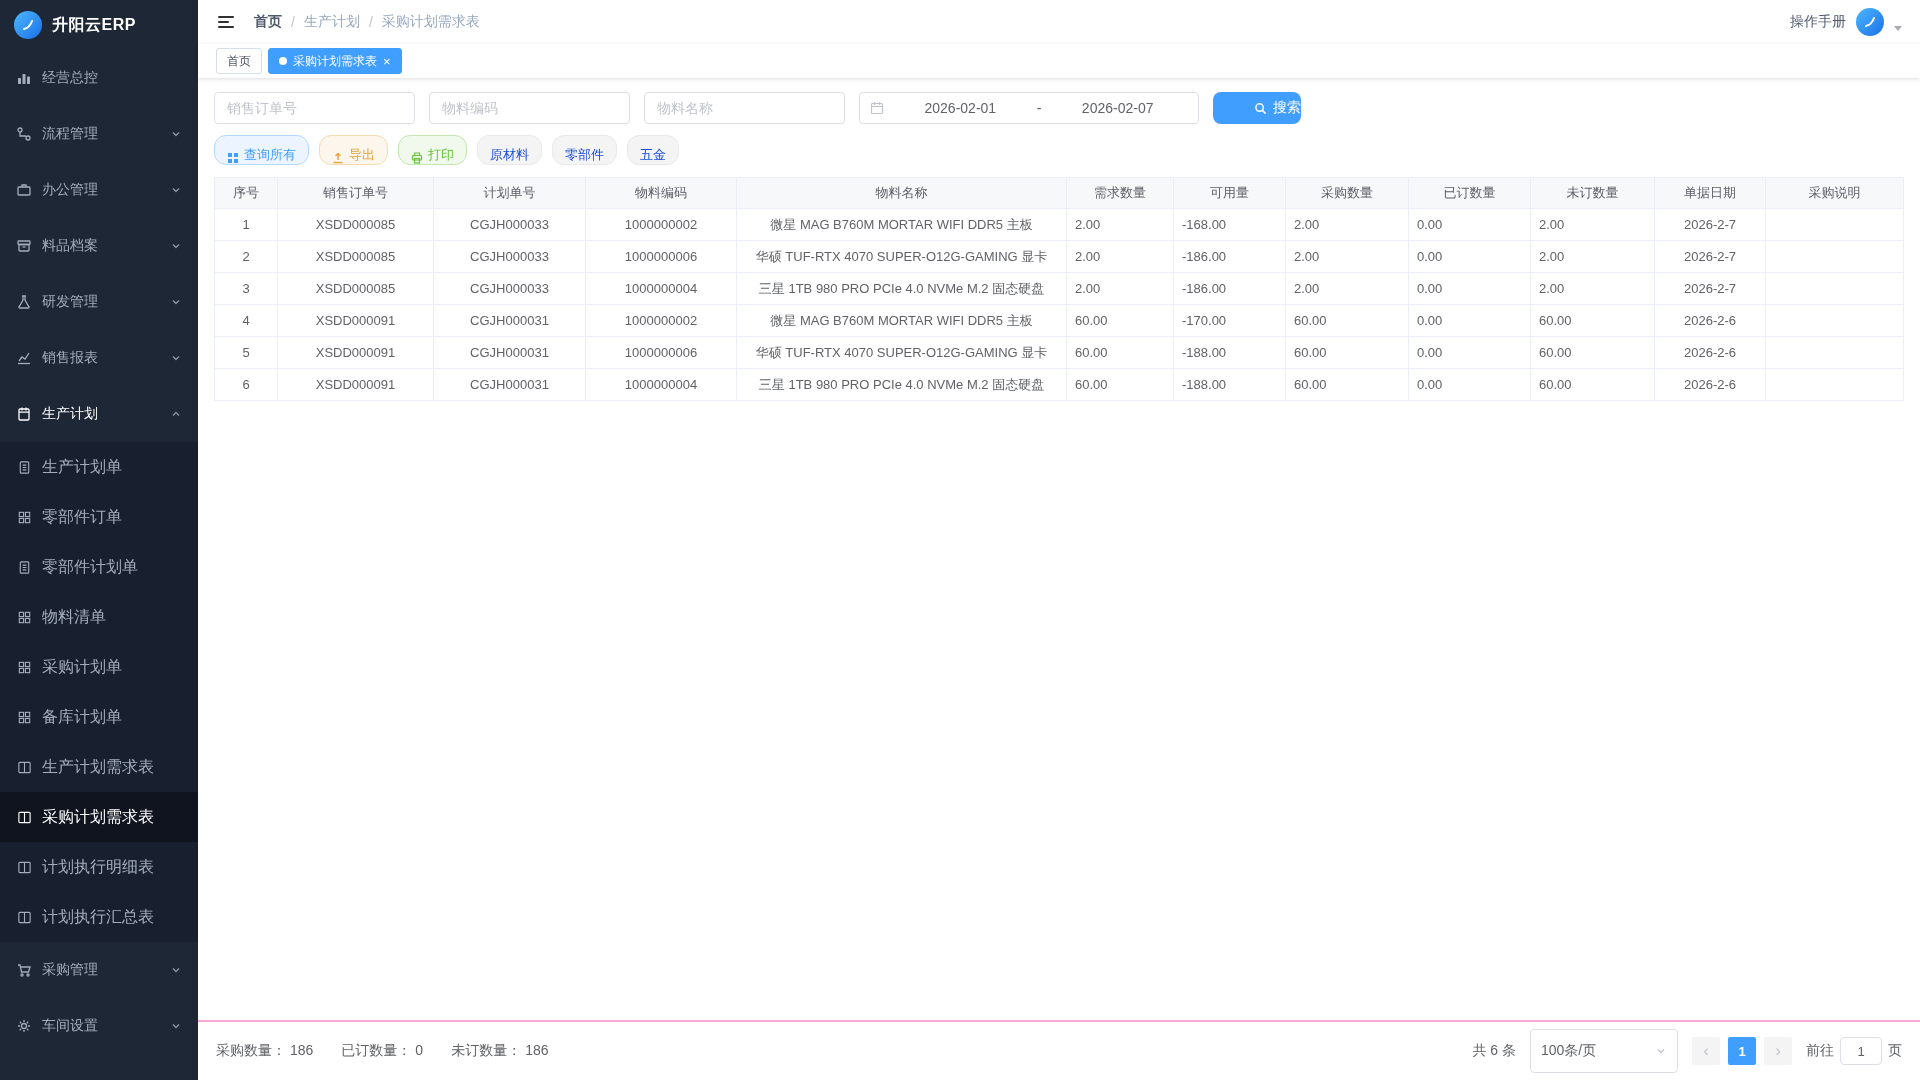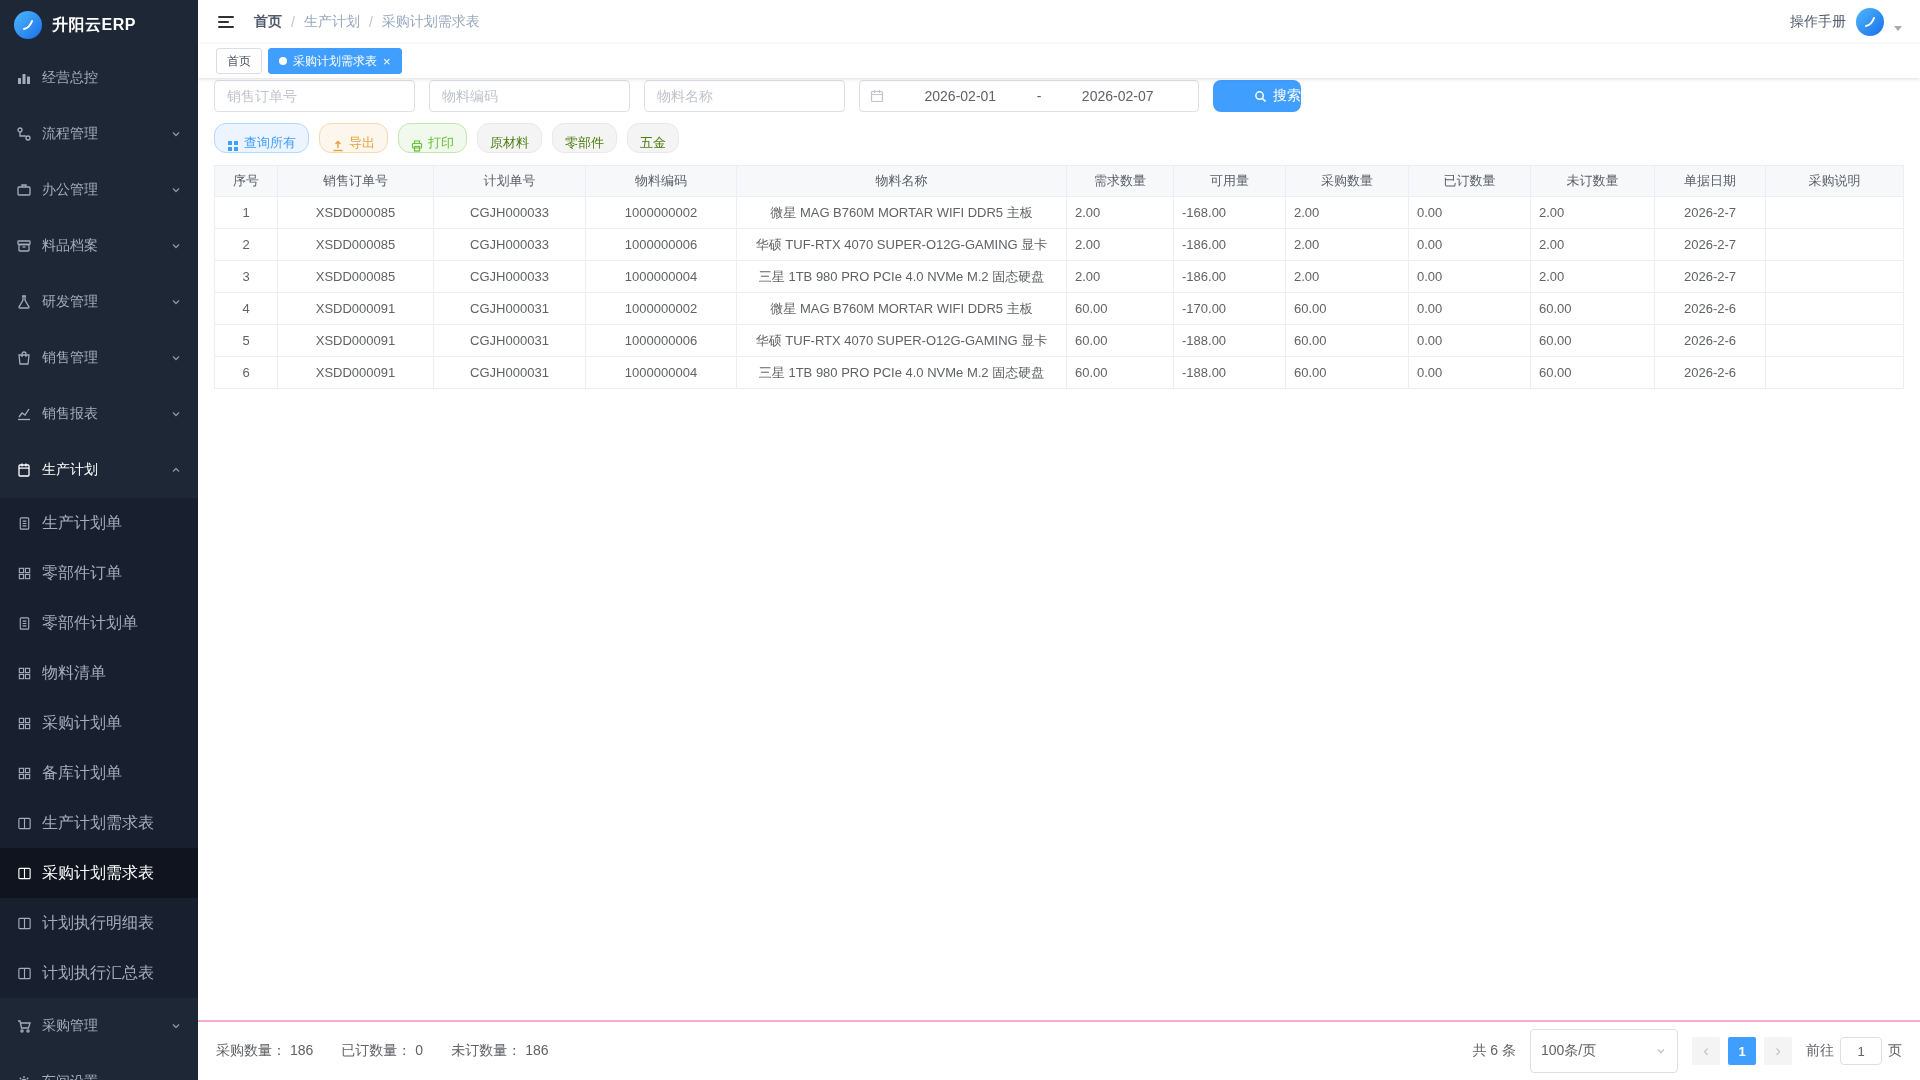--- a/index.html
+++ b/index.html
@@ -33,35 +33,35 @@
   .top-right{margin-left:auto;display:flex;align-items:center;gap:10px}
   .manual{color:#515a6e;cursor:pointer}
   .caret{width:0;height:0;border-left:4px solid transparent;border-right:4px solid transparent;border-top:5px solid #a8abb2;margin-top:12px}
 
   .tabbar{height:34px;display:flex;align-items:center;gap:6px;padding:0 18px;box-shadow:0 1px 4px rgba(0,0,0,.14);position:relative;z-index:2;flex:none;background:#fff}
   .tag{height:26px;display:flex;align-items:center;gap:6px;padding:0 10px;border:1px solid #d8dce5;border-radius:3px;font-size:12px;color:#495060;background:#fff;cursor:pointer}
   .tag.active{background:#409eff;border-color:#409eff;color:#fff}
   .dot{width:8px;height:8px;border-radius:50%;background:#fff}
   .tag-close{font-size:13px;line-height:1;cursor:pointer}
 
-  .content{flex:1;min-height:0;padding:2px 16px;display:flex;flex-direction:column;background:#fff}
+  .content{flex:1;min-height:0;padding:14px 16px;display:flex;flex-direction:column;background:#fff}
   .filters{display:flex;gap:14px;flex:none}
   .inp{width:201px;height:32px;border:1px solid #dcdfe6;border-radius:4px;padding:0 12px;font-size:14px;color:#606266;outline:none;background:#fff}
   .inp::placeholder{color:#c0c4cc}
   .daterange{width:340px;height:32px;border:1px solid #dcdfe6;border-radius:4px;display:flex;align-items:center;gap:6px;padding:0 10px;cursor:pointer;background:#fff}
   .dval{flex:1;text-align:center;font-size:14px;color:#606266}
   .dsep{color:#606266}
   .btn-search{width:88px;height:32px;background:#409eff;color:#fff;border:none;border-radius:8px;font-size:14px;display:flex;align-items:center;justify-content:flex-end;gap:6px;cursor:pointer}
 
   .toolbar{display:flex;gap:10px;margin-top:11px;flex:none}
   .btn{height:30px;padding:0 12px;border-radius:12px;font-size:13px;display:inline-flex;align-items:flex-end;gap:5px;cursor:pointer;border:1px solid;background:#fff}
   .btn-plain-blue{background:#ecf5ff;border-color:#b3d8ff;color:#409eff}
   .btn-plain-orange{background:#fdf6ec;border-color:#f5dab1;color:#e6a23c}
   .btn-plain-green{background:#f0f9eb;border-color:#c2e7b0;color:#67c23a}
-  .btn-plain-gray{background:#f4f4f5;border-color:#e9e9eb;color:#4d7c0f}
+  .btn-plain-gray{background:#f4f4f5;border-color:#e9e9eb;color:#1d4ed8}
 
   .table-wrap{margin-top:12px;flex:1;min-height:0;overflow:hidden}
   table{width:100%;border-collapse:collapse;table-layout:fixed;font-size:13px}
   th,td{border:1px solid #ebeef5;height:32px;padding:0 8px;overflow:hidden;white-space:nowrap;text-overflow:ellipsis}
   th{background:#f7f8fa;color:#5a5e66;font-weight:normal;height:31px;font-size:13px}
   td{color:#606266}
   .al-center{text-align:center}.al-right{text-align:left}
 
   .footer{height:60px;border-top:2px solid #f9a8d4;display:flex;align-items:center;padding:0 18px;font-size:14px;color:#606266;flex:none;background:#fff}
   .stats{display:flex;gap:28px}
@@ -155,34 +155,20 @@
           </svg>
         </span>
       <span>研发管理</span>
       <span class="chev">
           <svg width="12" height="12" viewBox="0 0 12 12" fill="none" stroke="currentColor" stroke-width="1.4">
             <path d="M3 4.5l3 3 3-3"></path>
           </svg>
         </span>
     </div>
 
-    <div class="mitem">
-      <span class="micon">
-          <svg width="16" height="16" viewBox="0 0 16 16" fill="none" stroke="currentColor" stroke-width="1.3">
-            <path d="M3 5h10l-1 9H4L3 5z"></path>
-            <path d="M6 7V4a2 2 0 0 1 4 0v3"></path>
-          </svg>
-        </span>
-      <span>销售管理</span>
-      <span class="chev">
-          <svg width="12" height="12" viewBox="0 0 12 12" fill="none" stroke="currentColor" stroke-width="1.4">
-            <path d="M3 4.5l3 3 3-3"></path>
-          </svg>
-        </span>
-    </div>
 
     <div class="mitem">
       <span class="micon">
           <svg width="16" height="16" viewBox="0 0 16 16" fill="none" stroke="currentColor" stroke-width="1.3">
             <path d="M2 13.5h12"></path>
             <path d="M3 11l3-4 3 2 4-6"></path>
           </svg>
         </span>
       <span>销售报表</span>
       <span class="chev">

